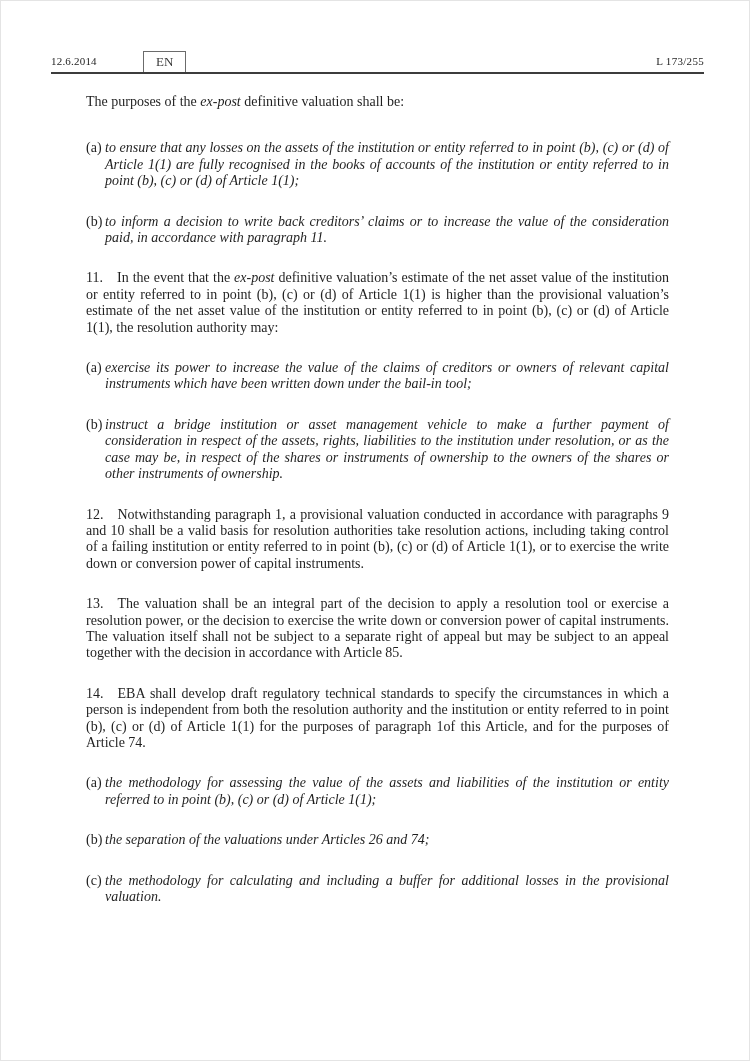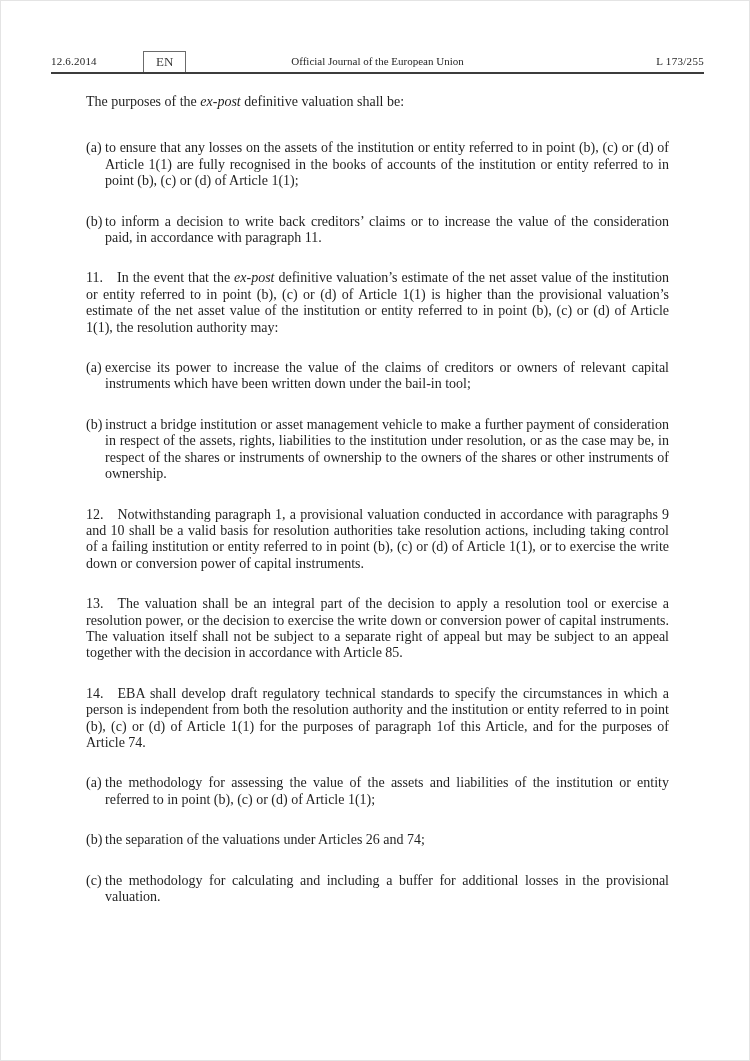--- a/index.html
+++ b/index.html
@@ -50,32 +50,31 @@
     font-size: 14px;
     line-height: 16.4px;
     text-align: justify;
   }
   .para { margin-bottom: 24px; text-align: justify; }
   .para.intro { margin-bottom: 30px; }
   .para.last { margin-bottom: 0; }
   .pnum { margin-right: 14px; }
   .li { display: flex; margin-bottom: 24px; }
   .li-label { flex: none; width: 19px; }
-  .li-body { flex: 1; text-align: justify; }
+  .li-body { flex: 1; text-align: justify; font-style: italic; }
   em { font-style: italic; }
 </style>
 </head>
 <body>
 
 <div class="page">
 
   <div class="hdr">
     <span class="hdr-date">12.6.2014</span>
     <span class="lang-box">EN</span>
-    <span class="hdr-title">Official Journal of the European Union</span>
     <span class="hdr-page">L 173/255</span>
   </div>
   <div class="rule"></div>
 
   <div class="content">
 
     <p class="para intro"><span>The purposes of the </span><em>ex-post</em><span> definitive valuation shall be:</span></p>
 
     <div class="li">
       <span class="li-label">(a)</span>

